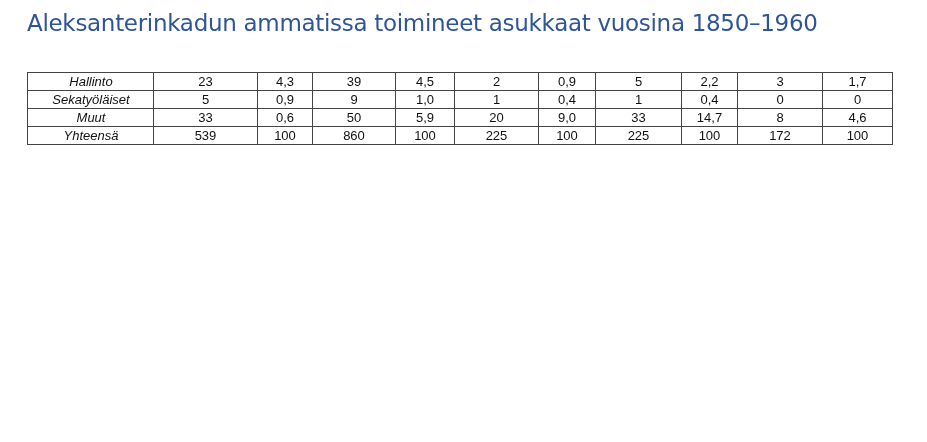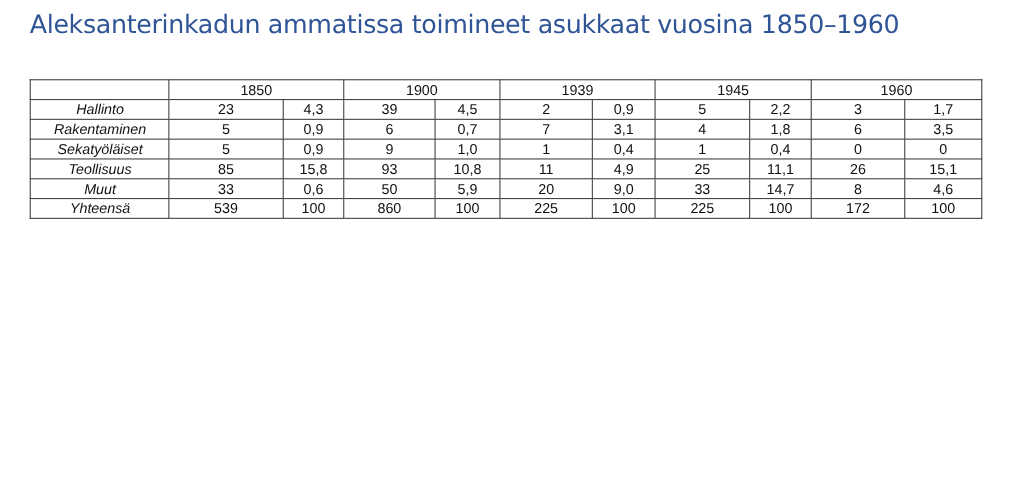--- a/index.html
+++ b/index.html
@@ -29,81 +29,47 @@
     <col style="width:83px">
       <col style="width:59px">
       <col style="width:84px">
     <col style="width:57px">
       <col style="width:86px">
       <col style="width:56px">
     <col style="width:85px">
       <col style="width:70px">
   </colgroup>
   <thead>
-    <tr>
-      <th></th>
-      <th colspan="2">1850</th>
-      <th colspan="2">1900</th>
-      <th colspan="2">1939</th>
-      <th colspan="2">1945</th>
-      <th colspan="2">1960</th>
-    </tr>
   </thead>
   <tbody id="tbody">
       <tr>
         <td class="label">Hallinto</td>
         <td class="num">23</td>
         <td class="num">4,3</td>
         <td class="num">39</td>
         <td class="num">4,5</td>
         <td class="num">2</td>
         <td class="num">0,9</td>
         <td class="num">5</td>
         <td class="num">2,2</td>
         <td class="num">3</td>
         <td class="num">1,7</td>
       </tr>
       <tr>
-        <td class="label">Rakentaminen</td>
-        <td class="num">5</td>
-        <td class="num">0,9</td>
-        <td class="num">6</td>
-        <td class="num">0,7</td>
-        <td class="num">7</td>
-        <td class="num">3,1</td>
-        <td class="num">4</td>
-        <td class="num">1,8</td>
-        <td class="num">6</td>
-        <td class="num">3,5</td>
-      </tr>
-      <tr>
         <td class="label">Sekatyöläiset</td>
         <td class="num">5</td>
         <td class="num">0,9</td>
         <td class="num">9</td>
         <td class="num">1,0</td>
         <td class="num">1</td>
         <td class="num">0,4</td>
         <td class="num">1</td>
         <td class="num">0,4</td>
         <td class="num">0</td>
         <td class="num">0</td>
-      </tr>
-      <tr>
-        <td class="label">Teollisuus</td>
-        <td class="num">85</td>
-        <td class="num">15,8</td>
-        <td class="num">93</td>
-        <td class="num">10,8</td>
-        <td class="num">11</td>
-        <td class="num">4,9</td>
-        <td class="num">25</td>
-        <td class="num">11,1</td>
-        <td class="num">26</td>
-        <td class="num">15,1</td>
       </tr>
       <tr>
         <td class="label">Muut</td>
         <td class="num">33</td>
         <td class="num">0,6</td>
         <td class="num">50</td>
         <td class="num">5,9</td>
         <td class="num">20</td>
         <td class="num">9,0</td>
         <td class="num">33</td>

